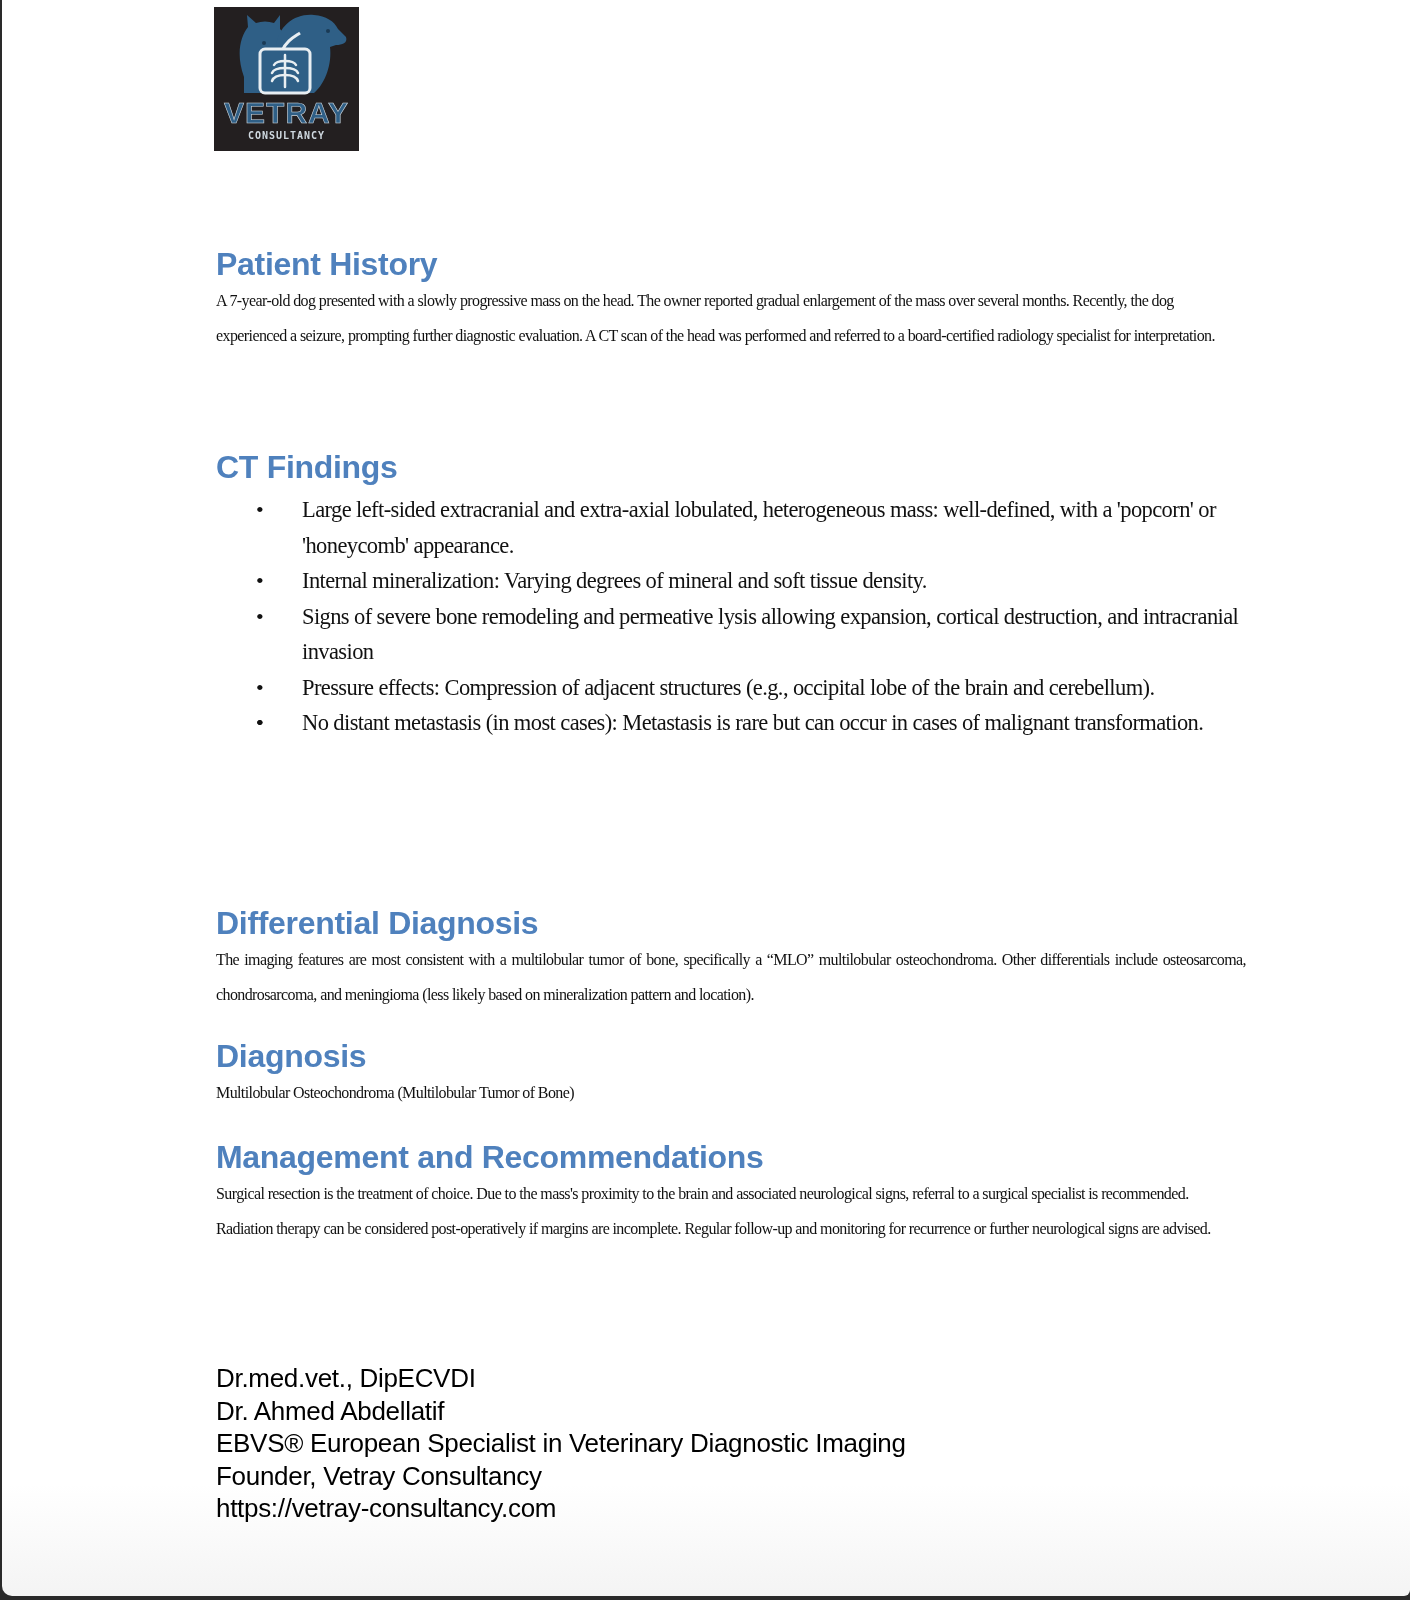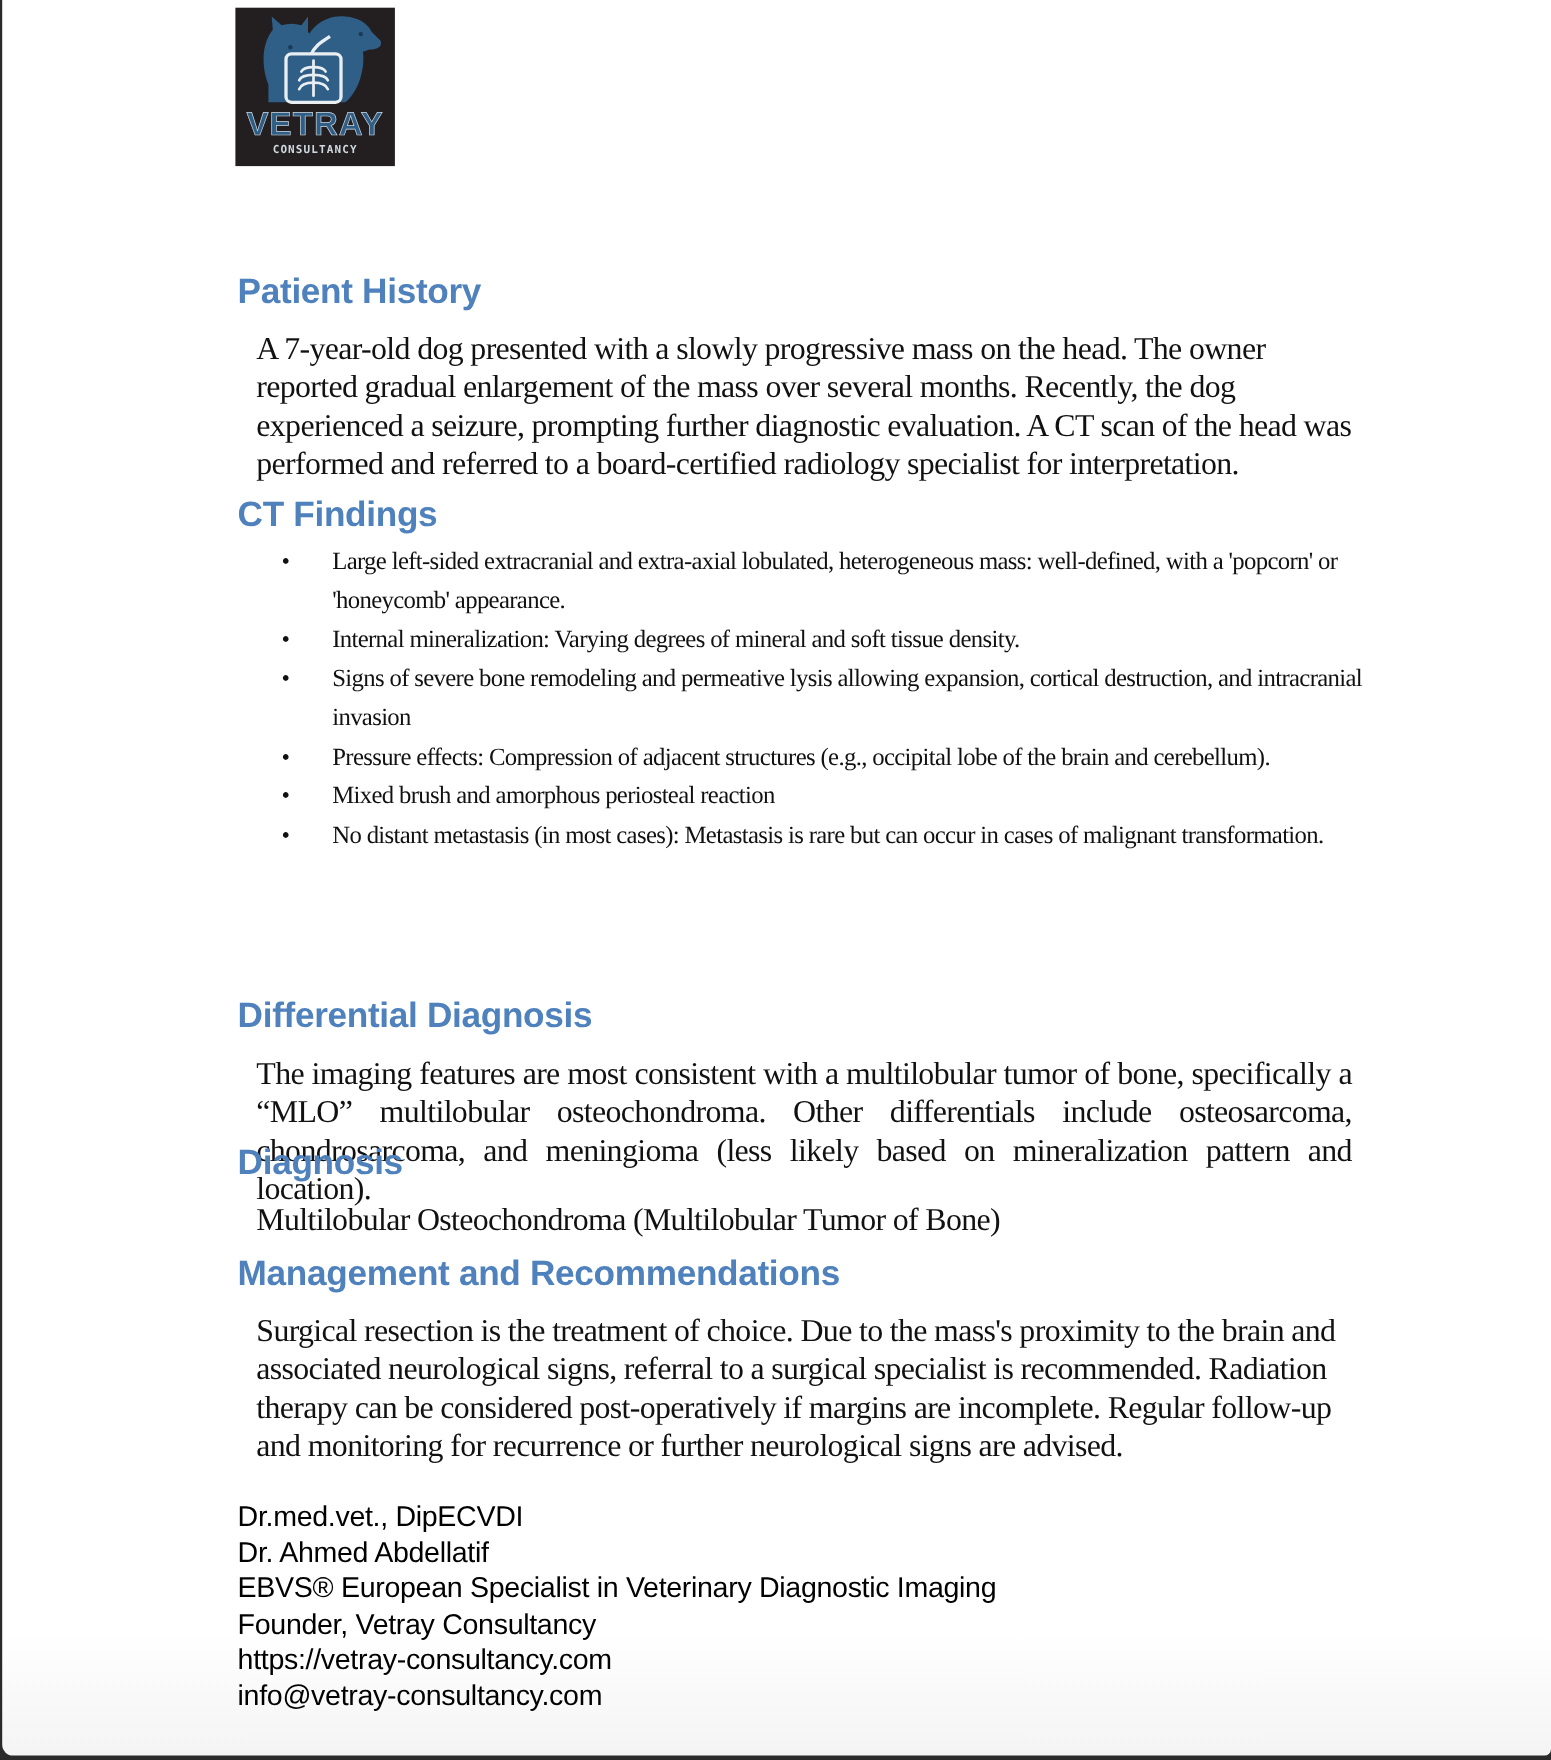--- a/index.html
+++ b/index.html
@@ -22,21 +22,21 @@
       position: absolute; left: 214px; top: 240px; width: 1030px;
       font-family: "DejaVu Serif", "Liberation Serif", serif;
       color: #111;
     }
     h2 {
       font-family: "Liberation Sans", "DejaVu Sans", sans-serif;
       font-weight: bold; color: #4f81bd; font-size: 32px;
       margin: 0; line-height: 38px; letter-spacing: -0.3px;
     }
     p.body {
-      margin: 17px; font-size: 29px; line-height: 35px; letter-spacing: -0.6px;
+      margin: 0; font-size: 16px; line-height: 35px; letter-spacing: -0.6px;
       font-family: "Liberation Serif", "DejaVu Serif", serif;
     }
     p.justify { text-align: justify; text-align-last: left; }
     .sec-history { position: absolute; top: 5px; }
     .sec-findings { position: absolute; top: 208px; }
     .sec-diff { position: absolute; top: 664px; width: 1030px; }
     .sec-diag { position: absolute; top: 797px; }
     .sec-mgmt { position: absolute; top: 898px; width: 1030px; }
     ul.findings { list-style: none; margin: 6px 0 0 0; padding: 0; }
     ul.findings li {
@@ -93,21 +93,21 @@
       <p class="body" style="width:1000px">A 7-year-old dog presented with a slowly progressive mass on the head. The owner reported gradual enlargement of the mass over several months. Recently, the dog experienced a seizure, prompting further diagnostic evaluation. A CT scan of the head was performed and referred to a board-certified radiology specialist for interpretation.</p>
     </section>
 
     <section class="sec-findings">
       <h2>CT Findings</h2>
       <ul class="findings">
         <li><span class="bullet">•</span><span>Large left-sided extracranial and extra-axial lobulated, heterogeneous mass: well-defined, with a 'popcorn' or 'honeycomb' appearance.</span></li>
         <li><span class="bullet">•</span><span>Internal mineralization: Varying degrees of mineral and soft tissue density.</span></li>
         <li><span class="bullet">•</span><span>Signs of severe bone remodeling and permeative lysis allowing expansion, cortical destruction, and intracranial invasion</span></li>
         <li><span class="bullet">•</span><span>Pressure effects: Compression of adjacent structures (e.g., occipital lobe of the brain and cerebellum).</span></li>
-        <li><span class="bullet">•</span><span>Mixed brush and amorphous periosteal reaction</span></li>
+        <li><span class="bullet">•</span></li>
         <li><span class="bullet">•</span><span>No distant metastasis (in most cases): Metastasis is rare but can occur in cases of malignant transformation.</span></li>
       </ul>
     </section>
 
     <section class="sec-diff">
       <h2>Differential Diagnosis</h2>
       <p class="body justify">The imaging features are most consistent with a multilobular tumor of bone, specifically a “MLO” multilobular osteochondroma. Other differentials include osteosarcoma, chondrosarcoma, and meningioma (less likely based on mineralization pattern and location).</p>
     </section>
 
     <section class="sec-diag">
@@ -120,15 +120,14 @@
       <p class="body" style="width:1000px">Surgical resection is the treatment of choice. Due to the mass's proximity to the brain and associated neurological signs, referral to a surgical specialist is recommended. Radiation therapy can be considered post-operatively if margins are incomplete. Regular follow-up and monitoring for recurrence or further neurological signs are advised.</p>
     </section>
   </div>
 
   <div class="signature">
     <div>Dr.med.vet., DipECVDI</div>
     <div>Dr. Ahmed Abdellatif</div>
     <div>EBVS® European Specialist in Veterinary Diagnostic Imaging</div>
     <div>Founder, Vetray Consultancy</div>
     <div>https://vetray-consultancy.com</div>
-    <div>info@vetray-consultancy.com</div>
   </div>
 </div>
 
 </body></html>

